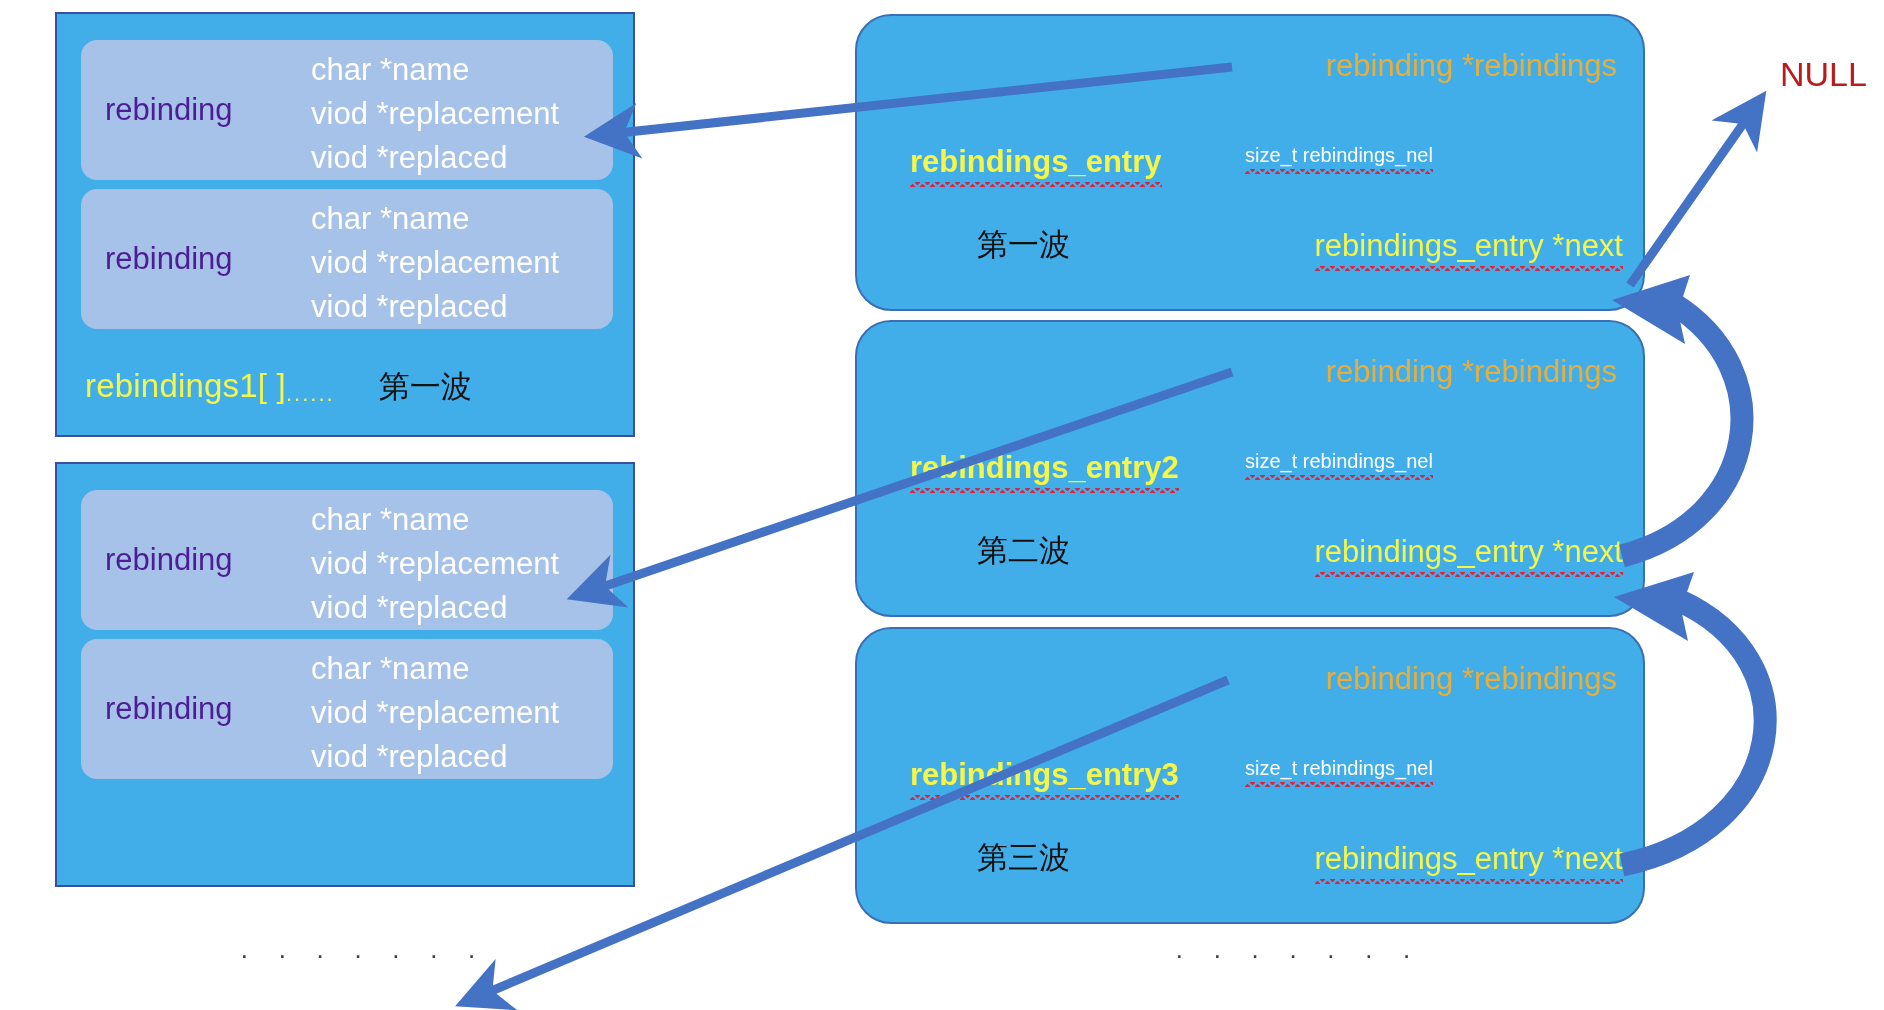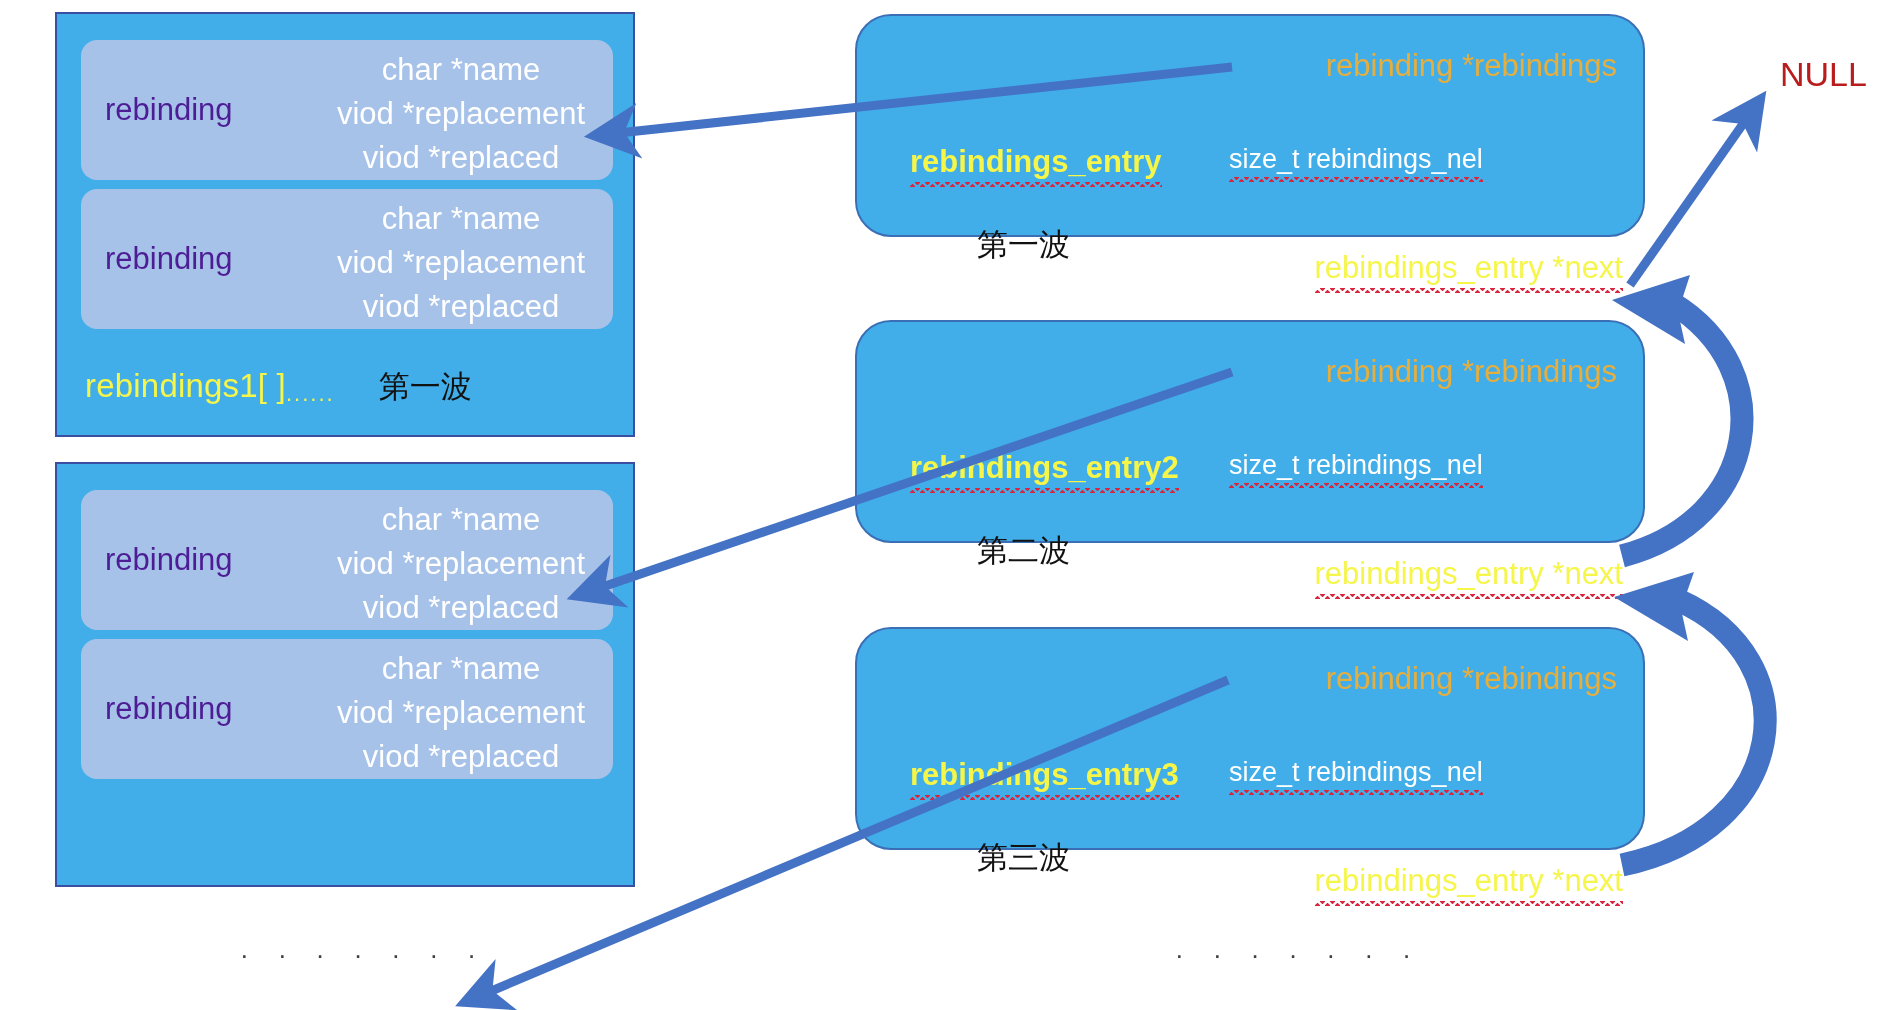--- a/index.html
+++ b/index.html
@@ -17,47 +17,47 @@
   
   .rb{position:absolute;left:24px;width:532px;height:140px;
       background:#a7c2e8;border-radius:16px;box-sizing:border-box;}
   .rb.r1{top:26px;}
   .rb.r2{top:175px;}
 
   .rb-label{position:absolute;left:24px;top:50%;transform:translateY(-50%);
             color:#4c1d95;font-size:31px;white-space:nowrap;}
   .rb-fields{position:absolute;left:230px;top:8px;width:300px;
              color:#ffffff;font-size:31px;line-height:1.42;}
-  .rb-fields div{white-space:nowrap;text-align:center;}
+  .rb-fields div{white-space:nowrap;}
 
   
   .arr-caption{position:absolute;left:28px;top:352px;white-space:nowrap;}
   .arr-name{color:#F5F54A;font-size:33px;font-weight:normal;letter-spacing:.2px;}
   .arr-dots{color:#F5F54A;font-size:22px;letter-spacing:2px;
             position:relative;top:4px;}
   .arr-wave{color:#111111;font-size:31px;margin-left:44px;
             font-family:"DejaVu Sans",sans-serif;}
 
   
   .entry-box{position:absolute;background:#41AEEA;border:2px solid #3b6fb5;
              border-radius:36px;box-sizing:border-box;left:855px;width:790px;
-             height:223px;}
+             height:297px;}
   .entry-box.e1{top:14px;}
   .entry-box.e2{top:320px;}
   .entry-box.e3{top:627px;}
 
   .e-rebindings{position:absolute;right:26px;top:32px;color:#E8AE3C;
                 font-size:31px;white-space:nowrap;}
   .e-name{position:absolute;left:53px;top:128px;color:#F5F54A;
           font-size:31px;font-weight:bold;white-space:nowrap;}
-  .e-nel{position:absolute;left:372px;top:128px;color:#ffffff;font-size:27px;
+  .e-nel{position:absolute;left:388px;top:128px;color:#ffffff;font-size:20px;
          white-space:nowrap;}
   .e-wave{position:absolute;left:120px;top:208px;color:#111111;font-size:31px;
           white-space:nowrap;font-family:"DejaVu Sans",sans-serif;}
-  .e-next{position:absolute;right:20px;top:234px;color:#F5F54A;font-size:31px;
+  .e-next{position:absolute;right:20px;top:212px;color:#F5F54A;font-size:31px;
           white-space:nowrap;}
 
   
   .squig{position:relative;display:inline-block;}
   .squig::after{content:"";position:absolute;left:0;right:0;bottom:-7px;height:5px;
     background-image:
       radial-gradient(circle at 2.5px 4.5px, #d7263d 2.1px, transparent 2.3px),
       radial-gradient(circle at 7.5px 0.5px, #d7263d 2.1px, transparent 2.3px);
     background-size:10px 5px;background-repeat:repeat-x;}
 

